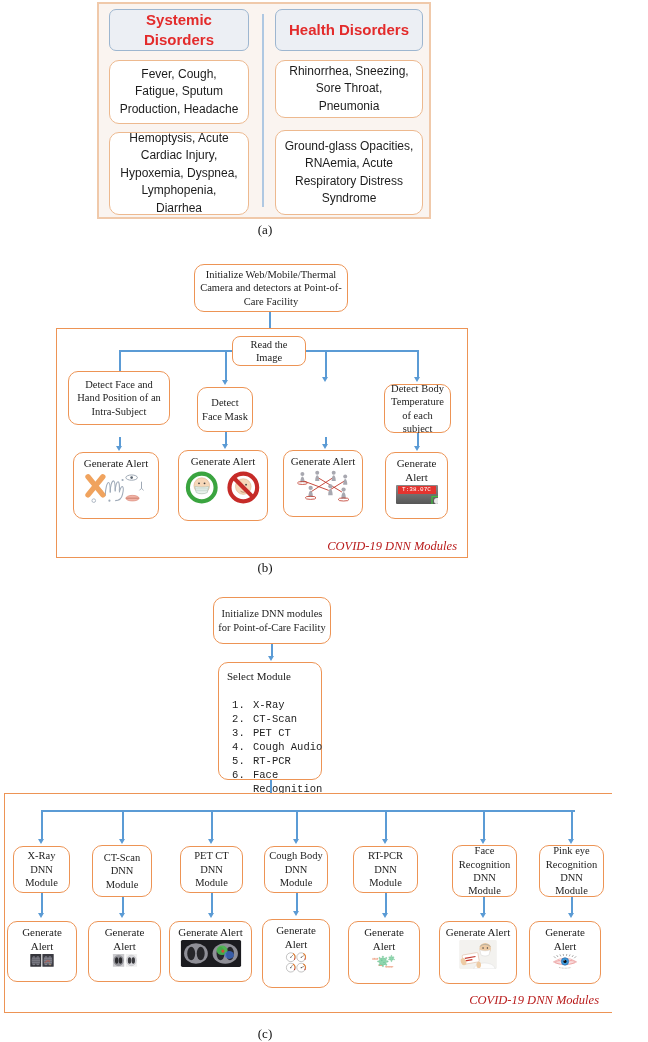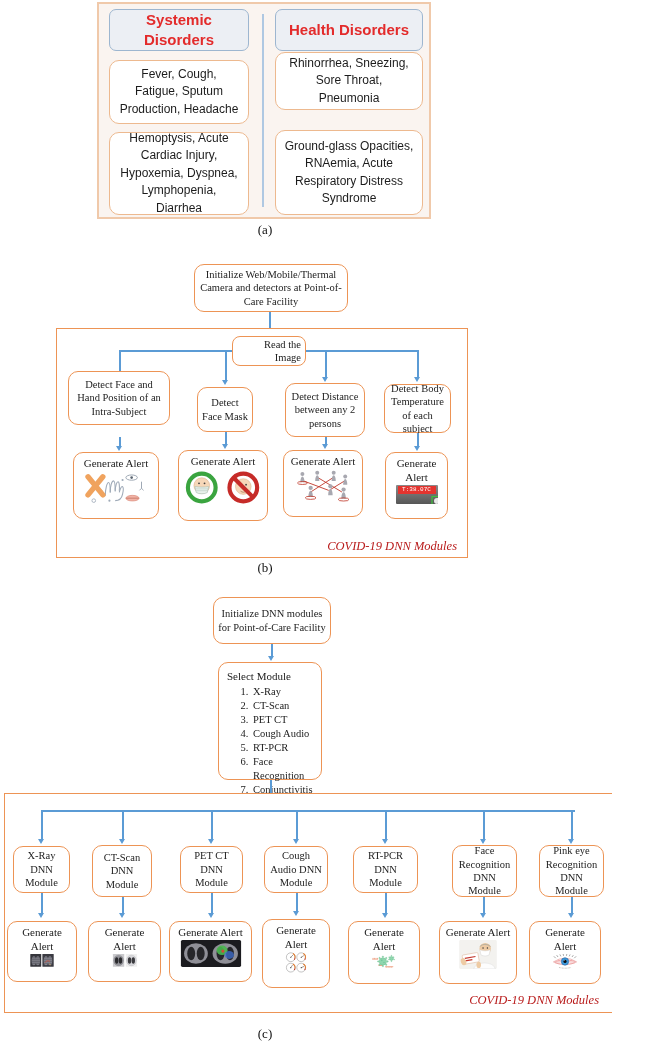--- a/index.html
+++ b/index.html
@@ -24,21 +24,21 @@
   #panelA{position:absolute;left:97px;top:2px;width:334px;height:217px;background:#FAF4F0;
           border:2px solid #F0C9AA;box-sizing:border-box;font-family:"Liberation Sans",sans-serif;}
   .a-div{position:absolute;left:163px;top:10px;width:2px;height:193px;background:#AFC8E2;}
   .a-hdr{position:absolute;background:var(--hdrbg);border:1.5px solid var(--hdrbd);border-radius:7px;
          display:flex;align-items:center;justify-content:center;text-align:center;
          color:var(--red);font-weight:bold;font-size:15px;line-height:1.35;box-sizing:border-box;}
   .a-box{position:absolute;background:#fff;border:1.5px solid var(--tan);border-radius:10px;
          display:flex;align-items:center;justify-content:center;text-align:center;
          font-size:12px;line-height:1.45;padding:4px 8px;box-sizing:border-box;color:#1c1c1c;}
   
-  #selList{margin:2px 0 0 0;padding-left:24px;text-align:left;font-size:10.5px;line-height:1.33;}
+  #selList{margin:16px 0 0 0;padding-left:24px;text-align:left;font-size:10.5px;line-height:1.33;font-family:Liberation Mono, monospace;}
   #selList li{padding-left:2px;}
   .thermal{width:42px;height:50px;background:linear-gradient(#8a8a8a,#565656);border-radius:1px;
            position:relative;overflow:hidden;}
   .thermal .tb{position:absolute;left:2px;top:1px;right:2px;height:8px;background:#E3342F;
                color:#fff;font-family:"Liberation Mono",monospace;font-size:6px;line-height:8px;
                text-align:center;letter-spacing:0;}
 </style>
 </head>
 <body>
 
@@ -47,49 +47,48 @@
   <div id="panelA">
     <div class="a-div"></div>
     <div class="a-hdr" style="left:10px;top:5px;width:140px;height:42px;">
         <span>Systemic Disorders</span>
       </div>
     <div class="a-hdr" style="left:176px;top:5px;width:148px;height:42px;">
         <span>Health Disorders</span>
       </div>
     <div class="a-box" style="left:10px;top:56px;width:140px;height:64px;">Fever, Cough, Fatigue, Sputum Production, Headache</div>
     <div class="a-box" style="left:10px;top:128px;width:140px;height:83px;">Hemoptysis, Acute Cardiac Injury, Hypoxemia, Dyspnea, Lymphopenia, Diarrhea</div>
-    <div class="a-box" style="left:176px;top:48px;width:148px;height:58px;">Rhinorrhea, Sneezing, Sore Throat, Pneumonia</div>
+    <div class="a-box" style="left:176px;top:56px;width:148px;height:58px;">Rhinorrhea, Sneezing, Sore Throat, Pneumonia</div>
     <div class="a-box" style="left:176px;top:126px;width:148px;height:85px;">Ground-glass Opacities, RNAemia, Acute Respiratory Distress Syndrome</div>
   </div>
   <div class="cap" style="top:222px;">(a)</div>
 
   <div class="box" style="left:194px;top:264px;width:154px;height:48px;">Initialize Web/Mobile/Thermal Camera and detectors at Point-of-Care Facility</div>
   <div class="ln" style="left:269px;top:312px;width:1.5px;height:19px;"></div>
   <div class="ah" style="left:266px;top:330px;"></div>
 
   <div class="container" style="left:56px;top:328px;width:412px;height:230px;">
     <div class="itlabel" style="right:10px;bottom:3px;">COVID-19 DNN Modules</div>
   </div>
 
-  <div class="box" style="left:232px;top:336px;width:74px;height:28px;border-radius:8px;text-align:right;">Read the Image</div>
+  <div class="box" style="left:232px;top:336px;width:74px;height:28px;border-radius:8px;">Read the Image</div>
 
   <div class="ln" style="left:119px;top:350px;width:113px;height:1.5px;"></div>
   <div class="ln" style="left:306px;top:350px;width:111px;height:1.5px;"></div>
   <div class="ln" style="left:119px;top:350px;width:1.5px;height:28px;"></div>
     <div class="ah" style="left:116px;top:377px;"></div>
   <div class="ln" style="left:225px;top:350px;width:1.5px;height:31px;"></div>
     <div class="ah" style="left:222px;top:380px;"></div>
   <div class="ln" style="left:325px;top:350px;width:1.5px;height:28px;"></div>
     <div class="ah" style="left:322px;top:377px;"></div>
   <div class="ln" style="left:417px;top:350px;width:1.5px;height:28px;"></div>
     <div class="ah" style="left:414px;top:377px;"></div>
 
   <div class="box" style="left:68px;top:371px;width:102px;height:54px;">Detect Face and Hand Position of an Intra-Subject</div>
   <div class="box" style="left:197px;top:387px;width:56px;height:45px;">Detect Face Mask</div>
-  <div class="box" style="left:285px;top:383px;width:80px;height:54px;">Detect Distance between any 2 persons</div>
   <div class="box" style="left:384px;top:384px;width:67px;height:49px;">Detect Body Temperature of each subject</div>
 
   <div class="ln" style="left:119px;top:437px;width:1.5px;height:10px;"></div>
     <div class="ah" style="left:116px;top:446px;"></div>
   <div class="ln" style="left:225px;top:432px;width:1.5px;height:13px;"></div>
     <div class="ah" style="left:222px;top:444px;"></div>
   <div class="ln" style="left:325px;top:437px;width:1.5px;height:8px;"></div>
     <div class="ah" style="left:322px;top:444px;"></div>
   <div class="ln" style="left:417px;top:433px;width:1.5px;height:14px;"></div>
     <div class="ah" style="left:414px;top:446px;"></div>
@@ -217,21 +216,21 @@
   <div class="ln" style="left:385px;top:810px;width:1.5px;height:30px;"></div>
     <div class="ah" style="left:382px;top:839px;"></div>
   <div class="ln" style="left:483px;top:810px;width:1.5px;height:30px;"></div>
     <div class="ah" style="left:480px;top:839px;"></div>
   <div class="ln" style="left:571px;top:810px;width:1.5px;height:30px;"></div>
     <div class="ah" style="left:568px;top:839px;"></div>
 
   <div class="box" style="left:13px;top:846px;width:57px;height:47px;">X-Ray DNN Module</div>
   <div class="box" style="left:92px;top:845px;width:60px;height:52px;">CT-Scan DNN Module</div>
   <div class="box" style="left:180px;top:846px;width:63px;height:47px;">PET CT DNN Module</div>
-  <div class="box" style="left:264px;top:846px;width:64px;height:47px;">Cough Audio DNN Module</div>
+  <div class="box" style="left:264px;top:846px;width:64px;height:47px;">Cough Body DNN Module</div>
   <div class="box" style="left:353px;top:846px;width:65px;height:47px;">RT-PCR DNN Module</div>
   <div class="box" style="left:452px;top:845px;width:65px;height:52px;">Face Recognition DNN Module</div>
   <div class="box" style="left:539px;top:845px;width:65px;height:52px;">Pink eye Recognition DNN Module</div>
 
   <div class="ln" style="left:41px;top:893px;width:1.5px;height:21px;"></div>
     <div class="ah" style="left:38px;top:913px;"></div>
   <div class="ln" style="left:122px;top:897px;width:1.5px;height:17px;"></div>
     <div class="ah" style="left:119px;top:913px;"></div>
   <div class="ln" style="left:211px;top:893px;width:1.5px;height:21px;"></div>
     <div class="ah" style="left:208px;top:913px;"></div>

